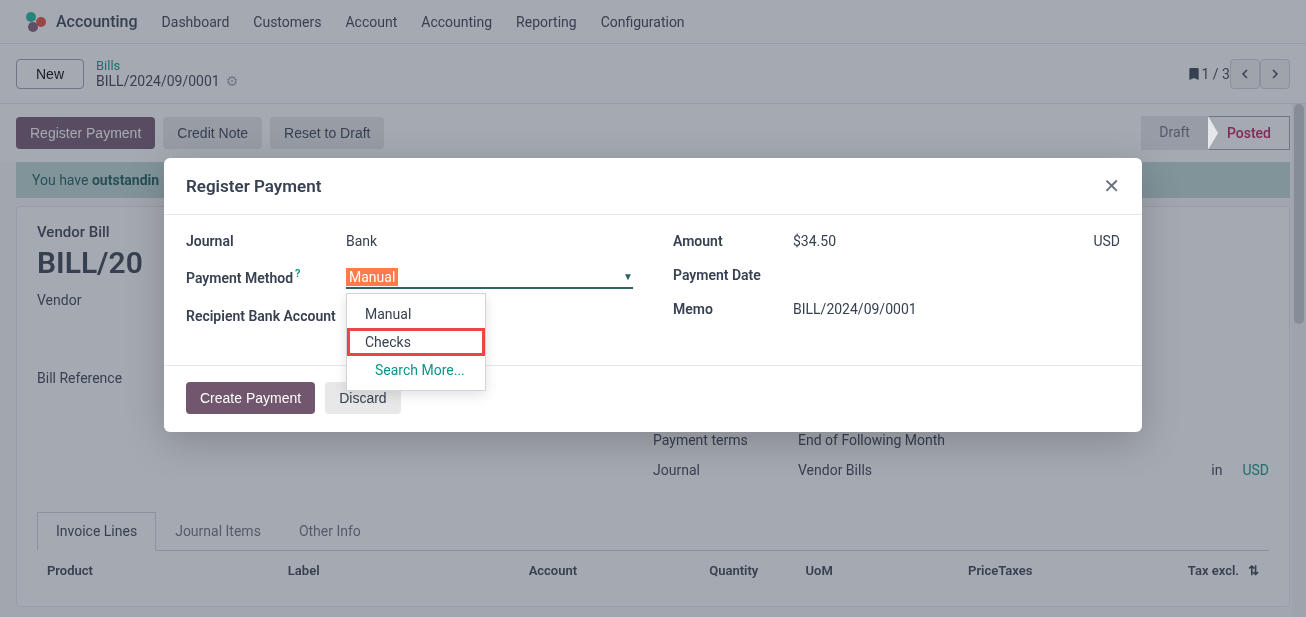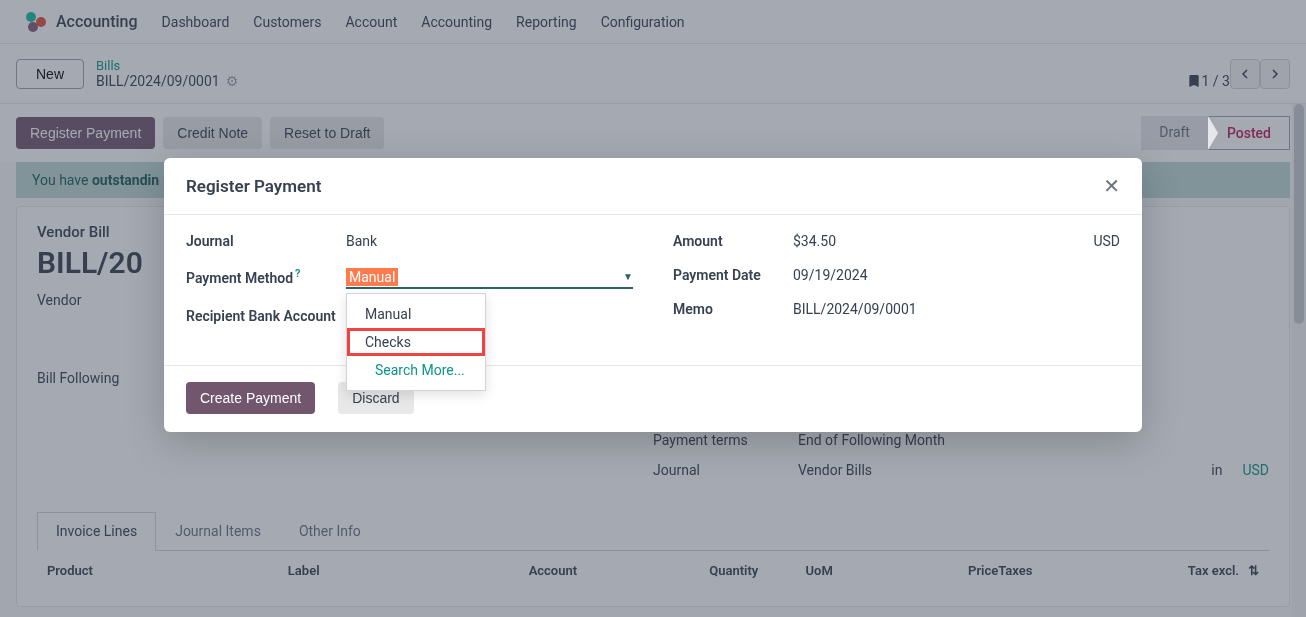--- a/index.html
+++ b/index.html
@@ -18,21 +18,21 @@
 .company-name { font-size: 14px; color: #374151; }
 .avatar { width: 28px; height: 28px; background: #8b5cf6; border-radius: 3px; }
 
 
 .subhead { height: 60px; background: #fff; border-bottom: 1px solid #e5e7eb; display: flex; align-items: center; padding: 0 16px; }
 .btn-new { border: 1px solid #9ca3af; background: #fff; padding: 6px 19px; border-radius: 4px; font-size: 14px; cursor: pointer; margin-right: 12px; }
 .breadcrumb { display: flex; flex-direction: column; }
 .breadcrumb-top { color: #0d9488; font-size: 13px; cursor: pointer; }
 .breadcrumb-bottom { font-size: 14px; color: #374151; display: flex; align-items: center; gap: 6px; }
 .gear { color: #9ca3af; }
-.subhead-right { margin-left: auto; display: flex; align-items: flex-end; gap: 0; }
+.subhead-right { margin-left: auto; display: flex; align-items: center; gap: 0; }
 .pager { font-size: 14px; color: #374151; }
 .pager-btn { width: 30px; height: 30px; border: 1px solid #d1d5db; background: #f3f4f6; display: inline-flex; align-items: center; justify-content: center; border-radius: 4px; cursor: pointer; }
 
 
 .actions { background: #fff; padding: 12px 16px; display: flex; align-items: center; gap: 8px; }
 .btn-primary { background: #71566e; color: #fff; border: none; padding: 8px 14px; border-radius: 4px; font-size: 14px; font-weight: 500; cursor: pointer; }
 .btn-secondary { background: #e8e8e8; color: #374151; border: none; padding: 8px 14px; border-radius: 4px; font-size: 14px; cursor: pointer; }
 .status-pills { margin-left: auto; display: flex; }
 .pill { padding: 8px 18px; background: #e5e7eb; color: #6b7280; font-size: 14px; position: relative; }
 .pill.active { background: #fff; border: 1px solid #9ca3af; color: #be185d; font-weight: 500; }
@@ -74,21 +74,21 @@
 .mfield .mvalue { flex: 1; color: #374151; font-size: 14px;}
 .help { color: #0d9488; font-size: 11px; vertical-align: super; margin-left: 2px;}
 .select-wrap { position: relative; flex: 1;}
 .select-input { width: 100%; border: none; border-bottom: 2px solid #2d6360; padding: 2px 0; font-size: 14px; background: transparent; outline: none;}
 .select-input .sel-text { background: #ff7a4d; color: #fff; padding: 1px 3px;}
 .caret { position: absolute; right: 0; top: 4px; color: #2d6360; font-size: 10px;}
 .dropdown { position: absolute; top: 26px; left: 0; width: 140px; background: #fff; border: 1px solid #d1d5db; box-shadow: 0 4px 12px rgba(0,0,0,0.12); z-index: 10; padding: 6px 0;}
 .dd-item { padding: 6px 18px; font-size: 14px; cursor: pointer; color: #374151;}
 .dd-item.search { color: #0d9488; padding-left: 28px;}
 .dd-item.highlighted { outline: 3px solid #ef4444; outline-offset: -3px;}
-.modal-foot { padding: 0 22px 18px 22px; display: flex; gap: 23px; border-top: 1px solid #e5e7eb; padding-top: 16px;}
+.modal-foot { padding: 0 22px 18px 22px; display: flex; gap: 10px; border-top: 1px solid #e5e7eb; padding-top: 16px;}
 .scrollbar-v { position: absolute; right: 0; top: 104px; bottom: 0; width: 14px; background: #f3f4f6;}
 .scrollbar-thumb { position: absolute; right: 2px; top: 0; width: 10px; height: 220px; background: #c7cdd4; border-radius: 5px;}
 
 svg { display: block; }
 </style>
 </head>
 <body>
 
 <div class="topnav">
   <svg class="logo" viewBox="0 0 24 24">
@@ -156,21 +156,21 @@
       <div class="field-line">
         <div class="label">Vendor</div>
         <div class="value">
           <span class="link">Az</span><br>
           <span>45</span><br>
           <span>Fr</span><br>
           <span>Un</span>
         </div>
       </div>
       <div class="field-line">
-        <div class="label">Bill Following</div>
+        <div class="label">Bill Reference</div>
       </div>
     </div>
     <div class="col" style="padding-top:140px;">
       <div class="field-line">
         <div class="label">Payment terms</div>
         <div class="value link">End of Following Month</div>
       </div>
       <div class="field-line">
         <div class="label">Journal</div>
         <div class="value">Vendor Bills</div>
@@ -235,21 +235,20 @@
           </div>
         </div>
         <div class="modal-col">
           <div class="mfield">
             <div class="mlabel" style="width:120px">Amount</div>
             <div class="mvalue" style="width:150px">$34.50</div>
             <div>USD</div>
           </div>
           <div class="mfield">
             <div class="mlabel" style="width:120px">Payment Date</div>
-            <div class="mvalue">09/19/2024</div>
           </div>
           <div class="mfield">
             <div class="mlabel" style="width:120px">Memo</div>
             <div class="mvalue">BILL/2024/09/0001</div>
           </div>
         </div>
       </div>
     </div>
     <div class="modal-foot">
       <button class="btn-primary">Create Payment</button>

